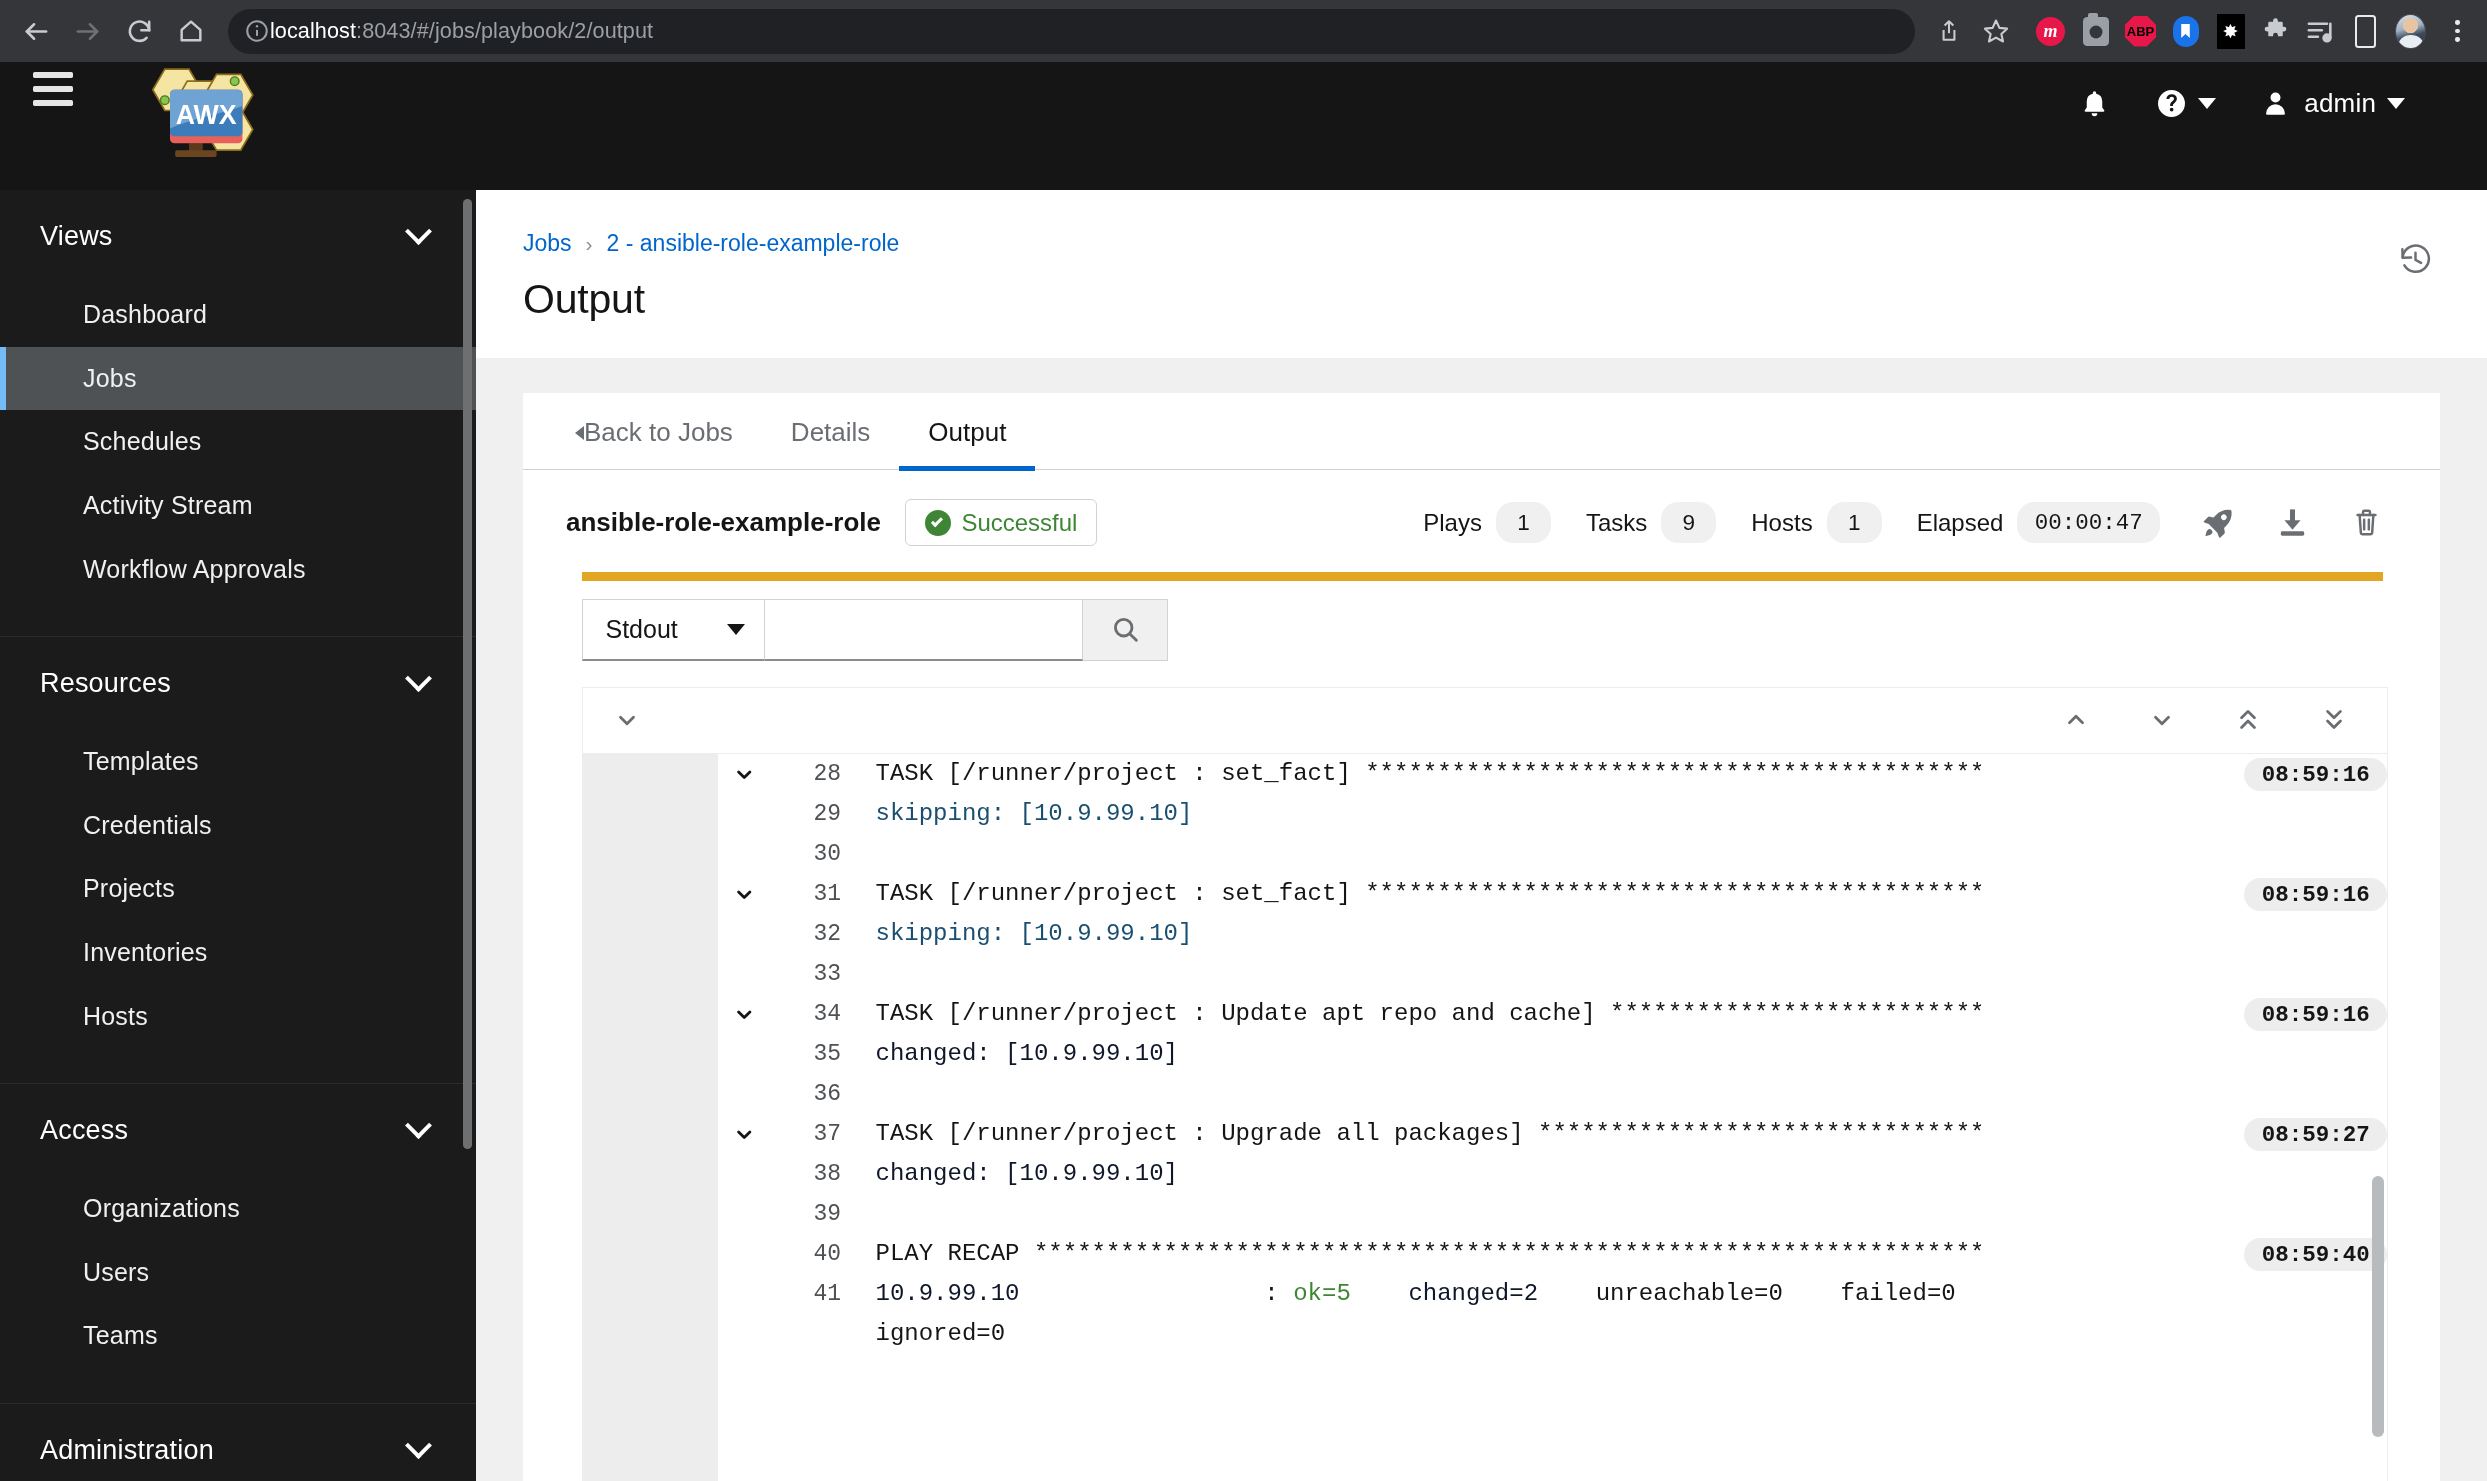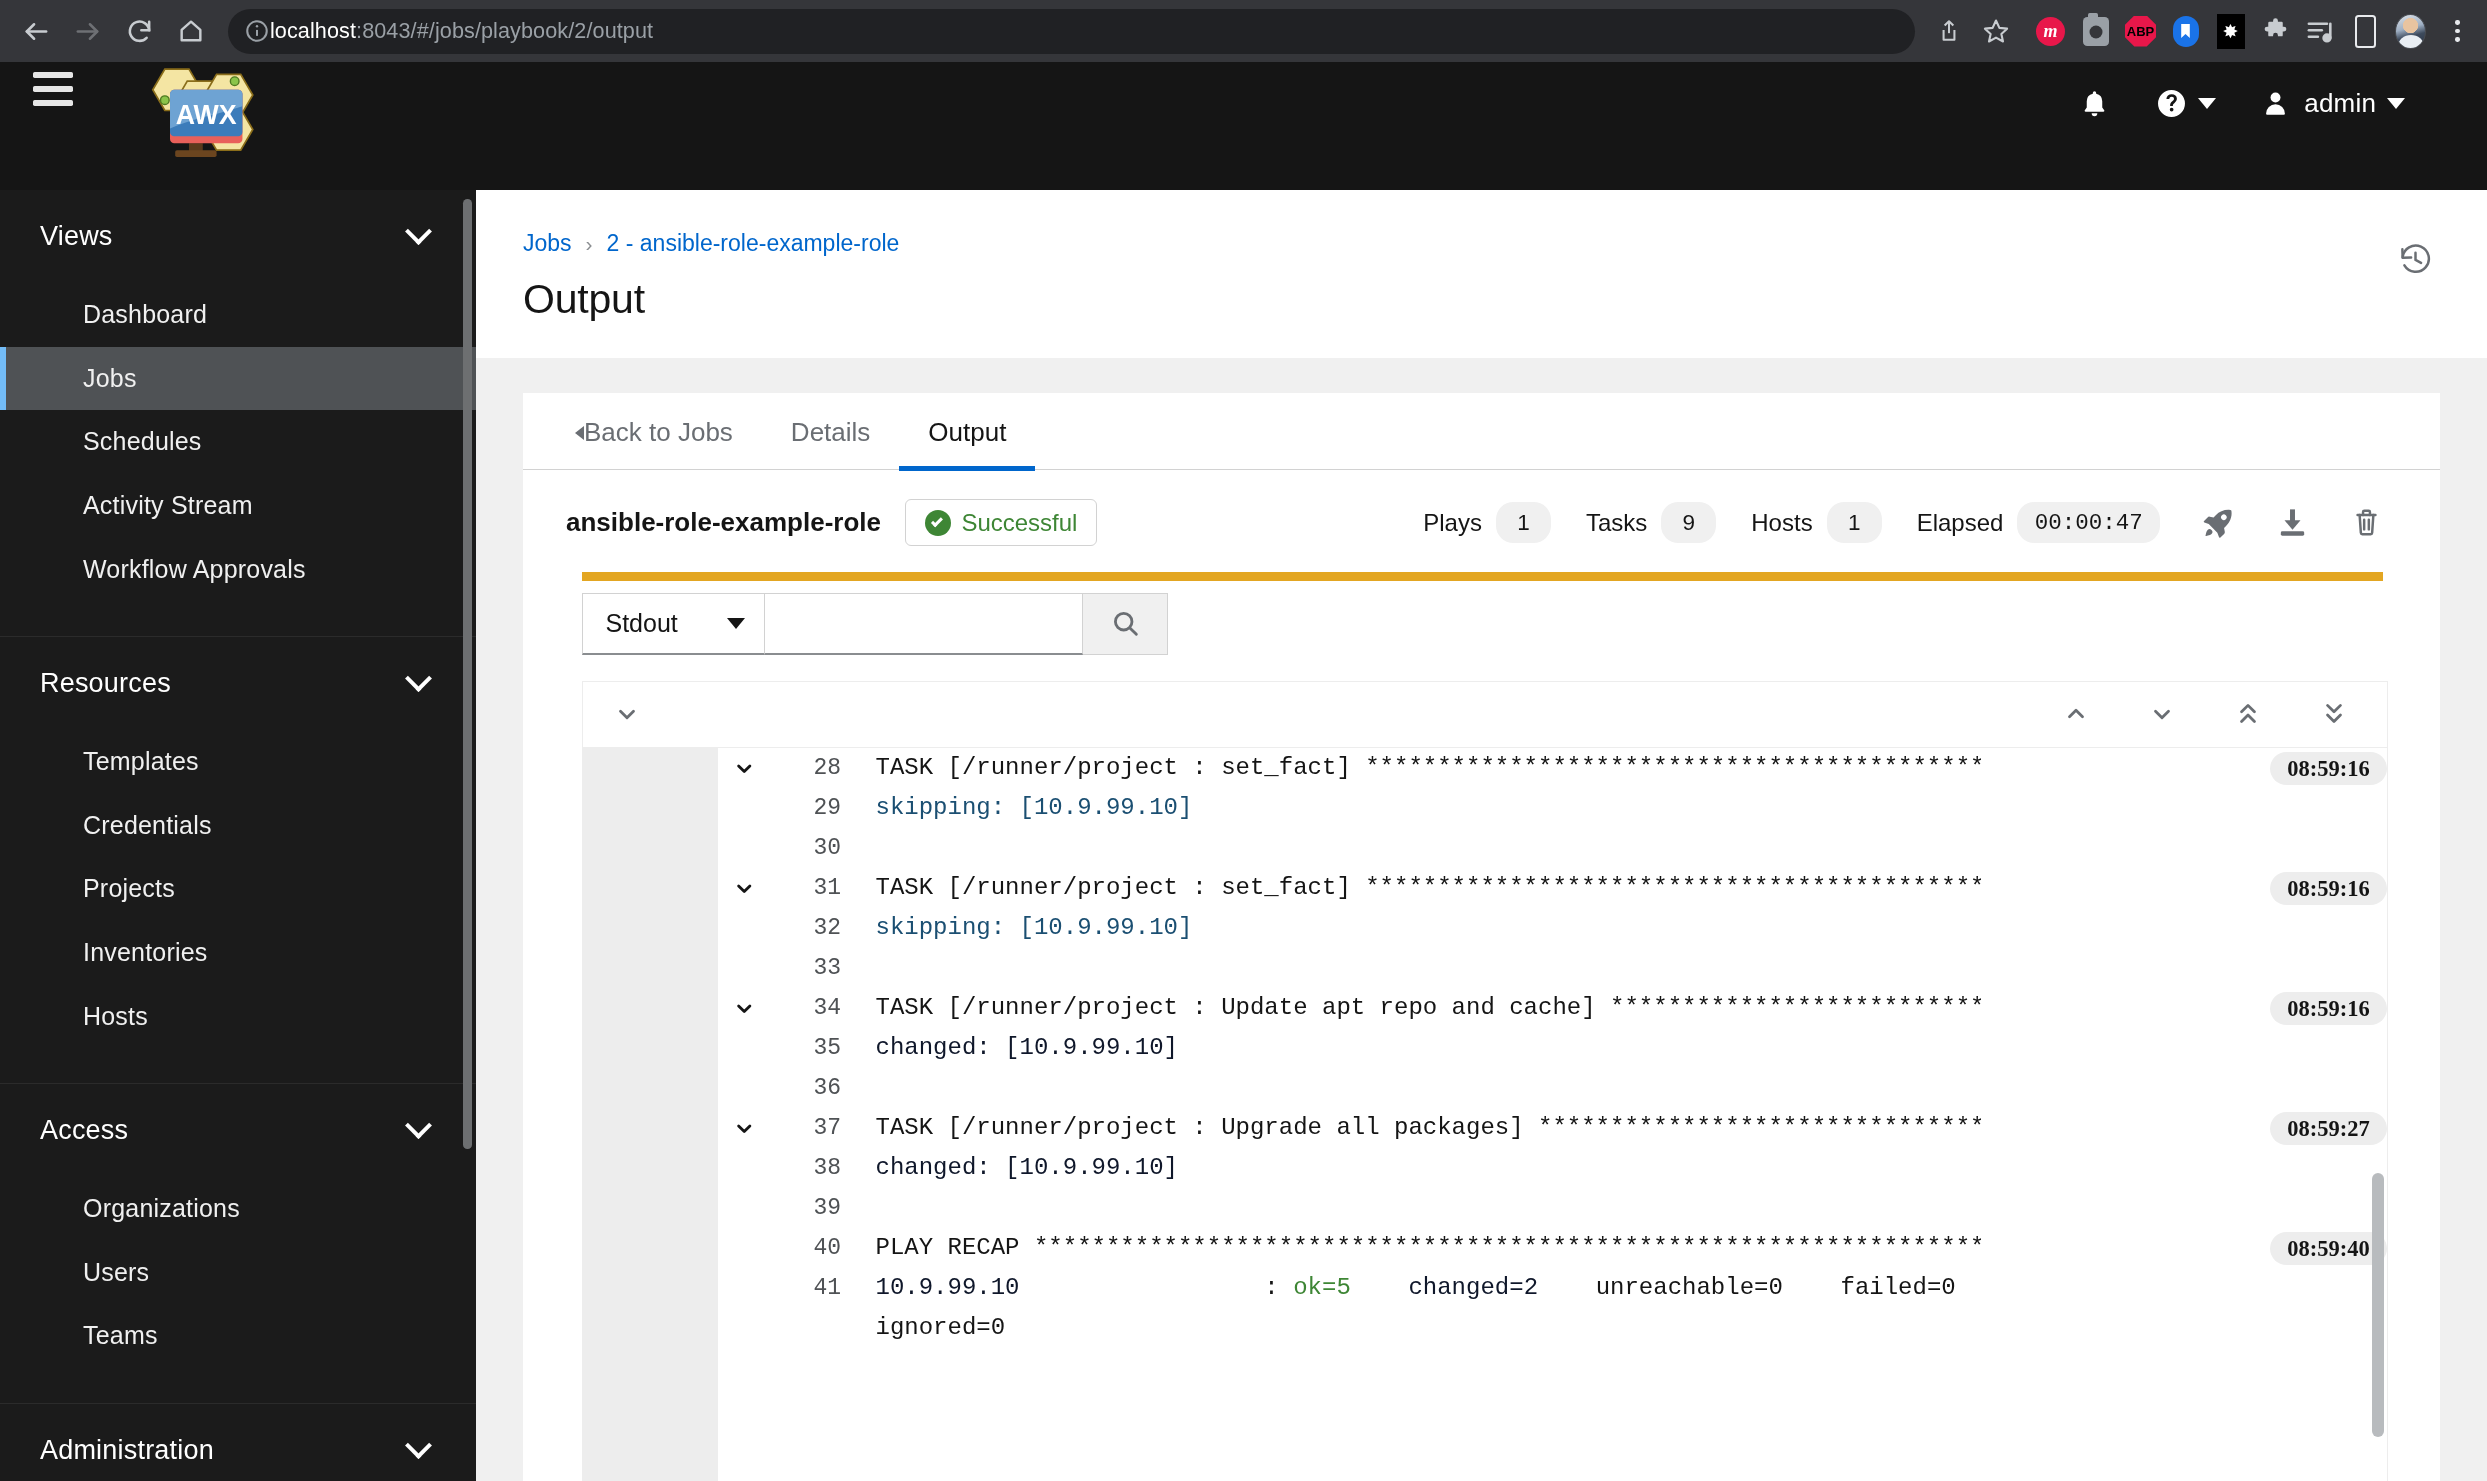--- a/index.html
+++ b/index.html
@@ -168,21 +168,21 @@
 
   .job-stats { margin-left: auto; display:flex; align-items:center; gap: 0; }
   .stat { display:flex; align-items:center; gap:14px; margin-left: 35px; }
   .stat-label { font-size: 24px; color:#151515; }
   .stat-badge { background:#f0f0f0; border-radius: 17.3px; padding: 7.8px 21px; font-size: 22.5px; color:#151515; min-width: 55px; text-align:center; }
   .stat-badge.elapsed { font-family:"Liberation Mono", monospace; font-size:22.5px; padding: 7.8px 17.3px; }
   .job-actions { display:flex; align-items:center; gap: 40px; margin-left: 40px; color:#6a6e73; }
 
   .progress-bar { height: 8.6px; background:#ec7a08; margin: 0 57px 0 59px; background:#e3a622; flex:none; }
 
-  .filter-row { display:flex; padding: 12px 0 26px 59px; flex:none; }
+  .filter-row { display:flex; padding: 18px 0 26px 59px; flex:none; }
   .sel-box {
     width: 183px; height: 62px; border:0.9px solid #d2d2d2; border-bottom: 2.6px solid #8a8d90;
     display:flex; align-items:center; justify-content:space-between; padding: 0 19px 0 22.5px;
     font-size: 25px; color:#151515; background:#fff;
   }
   .caret-dn { width:0;height:0;border-left:9.5px solid transparent;border-right:9.5px solid transparent;border-top:11.2px solid #151515;}
   .search-box { width: 318px; height: 62px; border:0.9px solid #d2d2d2; border-left:none; border-bottom: 2.6px solid #8a8d90; background:#fff; }
   .search-btn { width: 85px; height: 62px; background:#f0f0f0; border:0.9px solid #d2d2d2; border-left:none;
     display:flex;align-items:center;justify-content:center;color:#6a6e73;}
 
@@ -207,21 +207,21 @@
   .ln-num { width: 83px; flex:none; text-align:right; padding-right: 12px;
      font-family:"Liberation Mono", monospace; font-size: 23px; color:#4f5255; line-height:40px; }
   .ln-text {
     flex:1; font-family:"Liberation Mono", monospace; font-size: 24px;
     line-height: 40px; white-space: pre; color:#151515; padding-left: 22.5px;
     overflow:hidden;
   }
   .ln-time {
     position:absolute; right: 0; top: 4.3px;
     background:#ededed; border-radius:17.3px;
-    font-family:Liberation Serif, serif; font-weight:bold;
+    font-family:Liberation Mono, monospace; font-weight:bold;
     font-size: 22.5px; padding: 3.5px 17.3px; color:#151515;
   }
   .c-blue { color:#1b4f72; }
   .c-ok   { color:#3e8635; }
   .c-chg  { color:#0f172a; }
 
   .vscroll { position:absolute; right: 3.5px; width: 12px; background:#b8bbbe; border-radius:6px; }
 
   .timecol { position: relative; width: 406px; flex:none; }
 </style>

